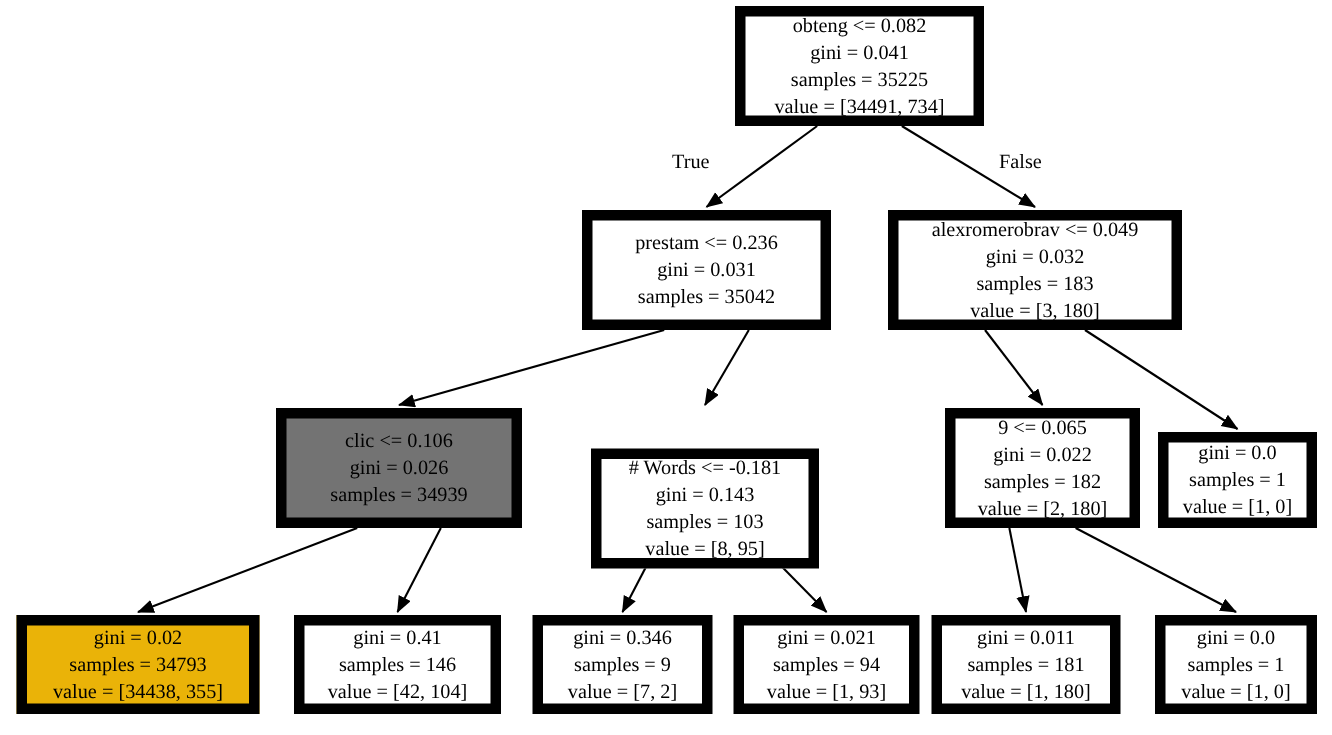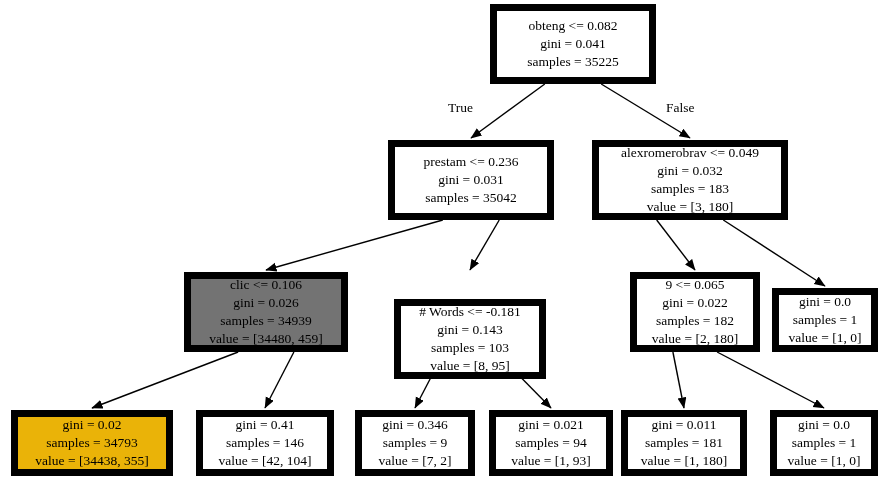--- a/index.html
+++ b/index.html
@@ -73,37 +73,37 @@
         <line x1="495.84000000000003" y1="352" x2="551" y2="408" stroke="#000000" stroke-width="1.4" marker-end="url(#arrowhead)"></line>
         <line x1="672.9" y1="352" x2="684" y2="408" stroke="#000000" stroke-width="1.4" marker-end="url(#arrowhead)"></line>
         <line x1="717.1" y1="352" x2="824" y2="408" stroke="#000000" stroke-width="1.4" marker-end="url(#arrowhead)"></line>
       </g>
   </svg>
   <div id="nodes-layer">
       <div class="tree-node" style="left: 490px; top: 4px; width: 166px; height: 80px; border-color: rgb(0, 0, 0); background: rgb(255, 255, 255); color: rgb(0, 0, 0);">
         <span class="node-line">obteng &lt;= 0.082</span>
         <span class="node-line">gini = 0.041</span>
         <span class="node-line">samples = 35225</span>
+        <span class="node-line">value = [34491, 734]</span>
       </div>
       <div class="tree-node" style="left: 388px; top: 140px; width: 166px; height: 80px; border-color: rgb(0, 0, 0); background: rgb(255, 255, 255); color: rgb(0, 0, 0);">
         <span class="node-line">prestam &lt;= 0.236</span>
         <span class="node-line">gini = 0.031</span>
         <span class="node-line">samples = 35042</span>
       </div>
       <div class="tree-node" style="left: 592px; top: 140px; width: 196px; height: 80px; border-color: rgb(0, 0, 0); background: rgb(255, 255, 255); color: rgb(0, 0, 0);">
         <span class="node-line">alexromerobrav &lt;= 0.049</span>
         <span class="node-line">gini = 0.032</span>
         <span class="node-line">samples = 183</span>
         <span class="node-line">value = [3, 180]</span>
       </div>
       <div class="tree-node" style="left: 184px; top: 272px; width: 164px; height: 80px; border-color: rgb(0, 0, 0); background: #737373; color: rgb(0, 0, 0);">
         <span class="node-line">clic &lt;= 0.106</span>
         <span class="node-line">gini = 0.026</span>
         <span class="node-line">samples = 34939</span>
-        <span class="node-line">value = [34480, 459]</span>
       </div>
       <div class="tree-node" style="left: 394px; top: 272px; width: 152px; height: 80px; border-color: rgb(0, 0, 0); background: rgb(255, 255, 255); color: rgb(0, 0, 0); margin-top: 27px;">
         <span class="node-line"># Words &lt;= -0.181</span>
         <span class="node-line">gini = 0.143</span>
         <span class="node-line">samples = 103</span>
         <span class="node-line">value = [8, 95]</span>
       </div>
       <div class="tree-node" style="left: 630px; top: 272px; width: 130px; height: 80px; border-color: rgb(0, 0, 0); background: rgb(255, 255, 255); color: rgb(0, 0, 0);">
         <span class="node-line">9 &lt;= 0.065</span>
         <span class="node-line">gini = 0.022</span>

